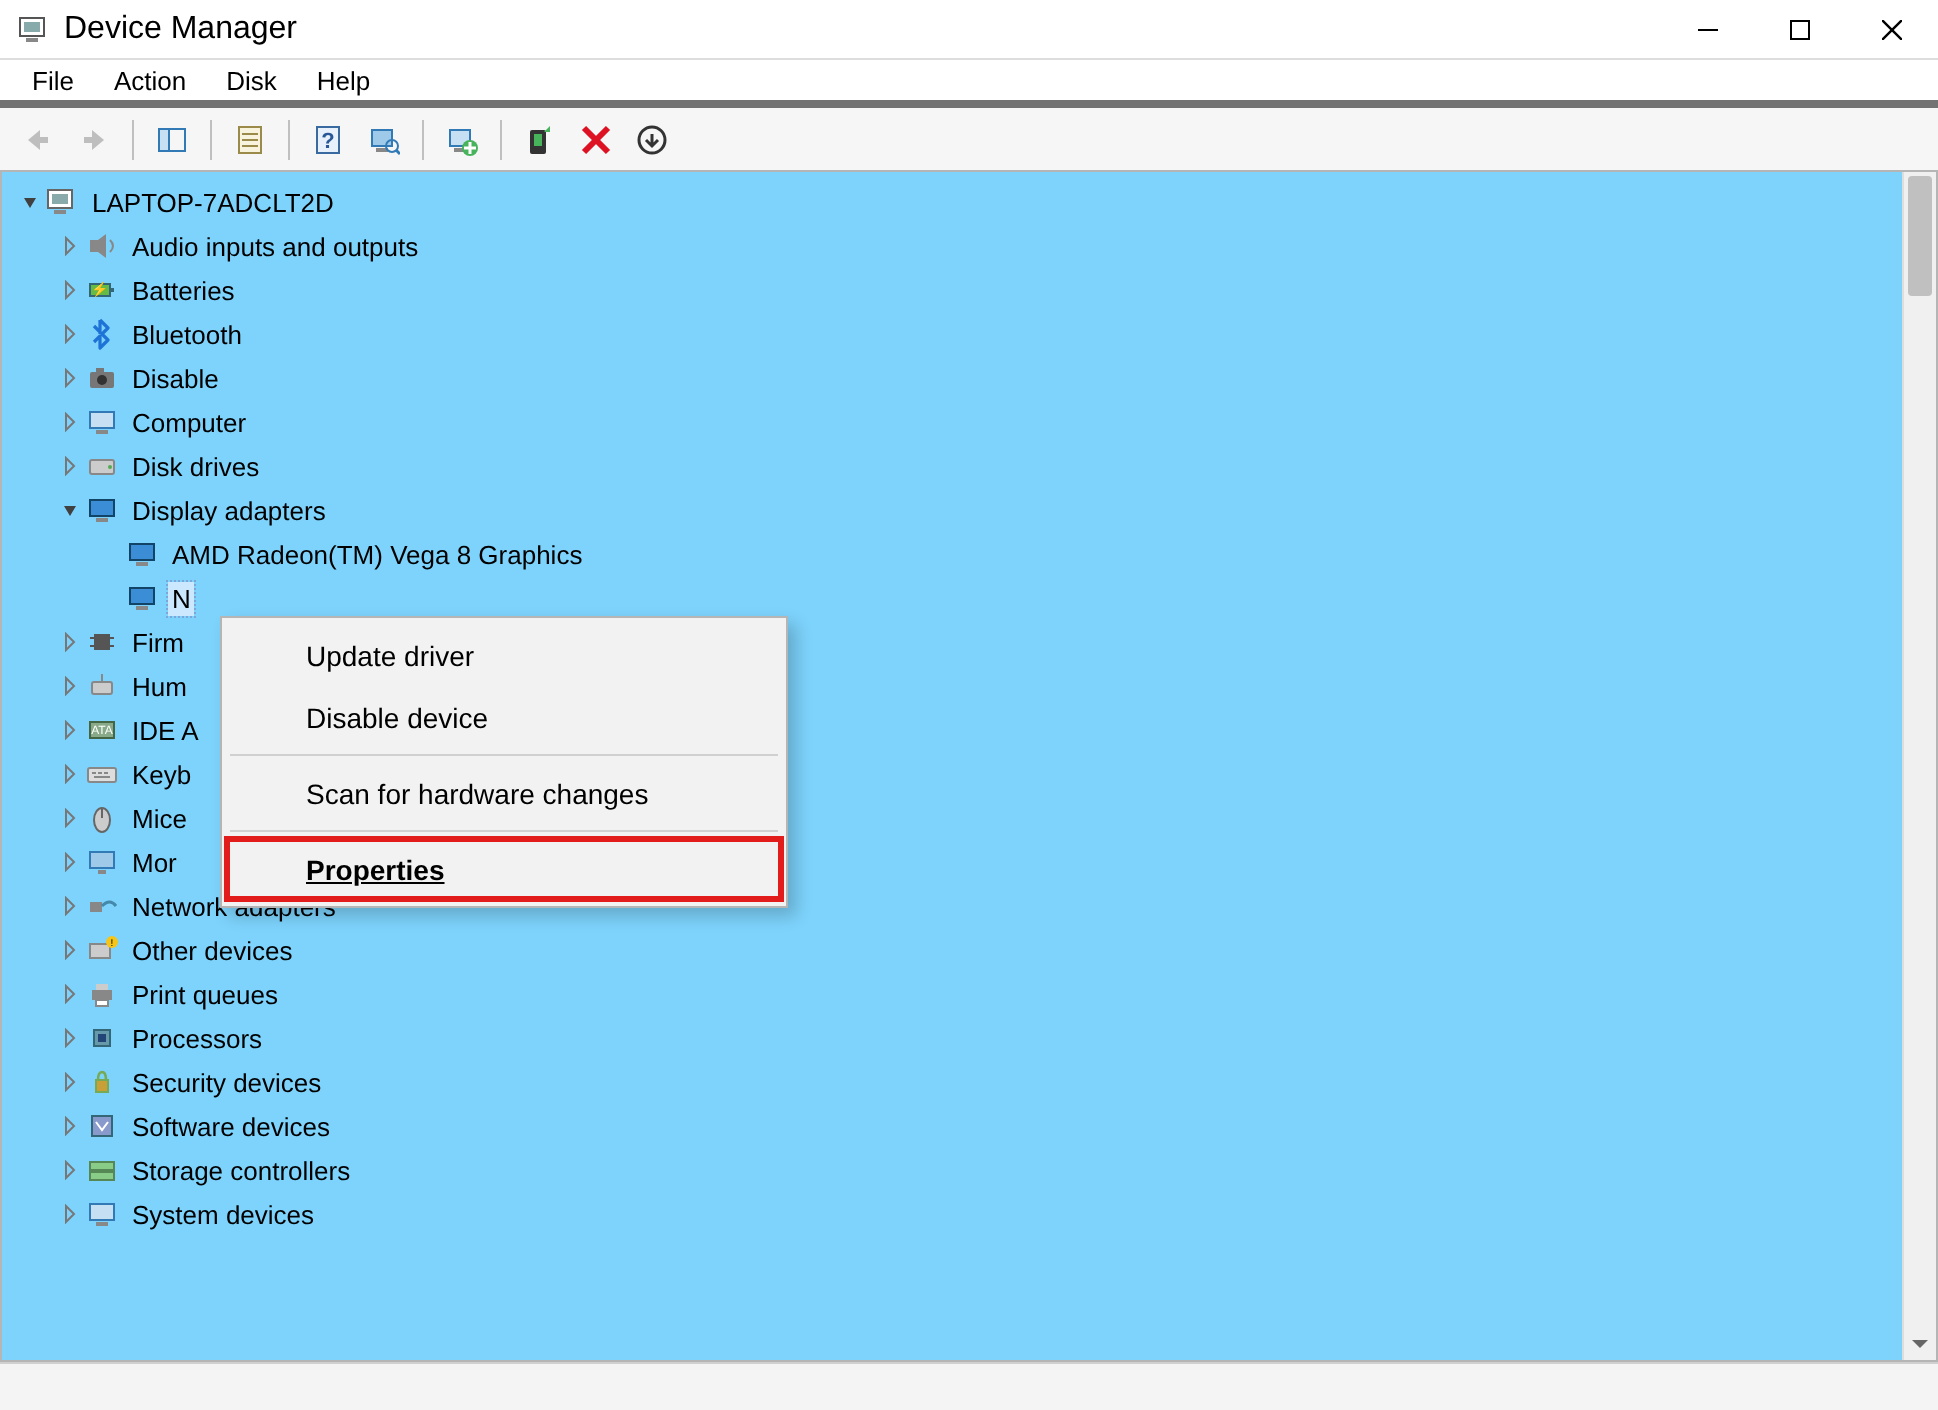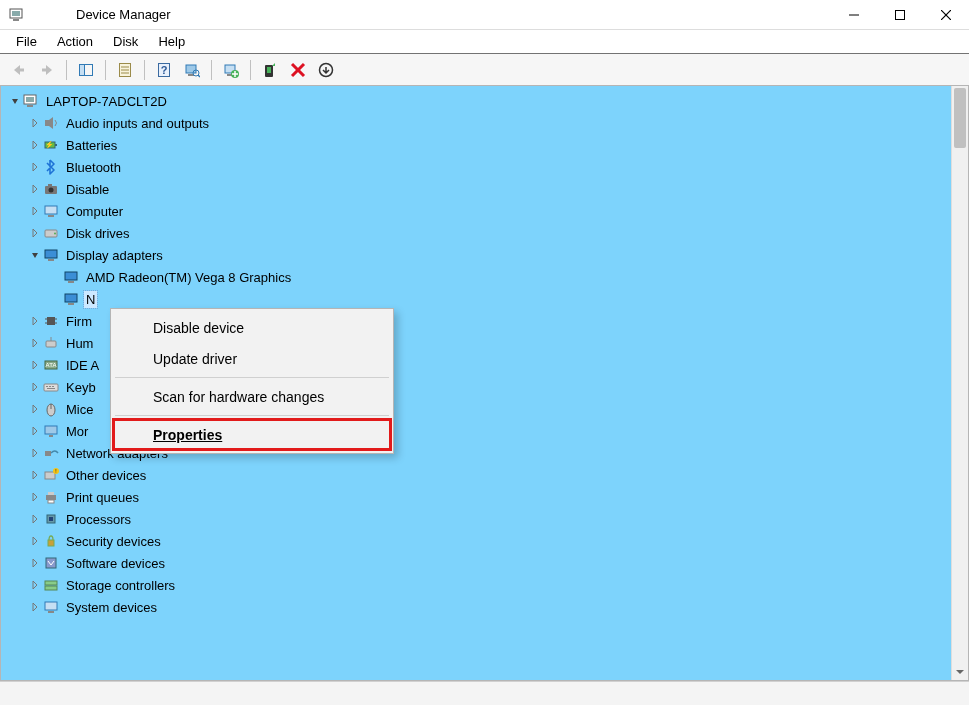--- a/index.html
+++ b/index.html
@@ -2,26 +2,26 @@
 <html><head>
 <meta charset="utf-8">
 <style>
   * { box-sizing: border-box; }
   html, body { margin: 0; padding: 0; font-family: "Segoe UI", Tahoma, sans-serif; font-size: 13px; background: #fff; }
   body { width: 969px; height: 705px; overflow: hidden; }
 
   
   .titlebar { height: 30px; display: flex; align-items: center; padding: 0 0 0 8px; border-bottom: 1px solid #ddd; background: #fff; }
   .titlebar .app-icon { width: 16px; height: 16px; margin-right: 8px; }
-  .titlebar .title-text { flex: 0 0 auto; font-size: 13px; margin-left: 44px; }
+  .titlebar .title-text { flex: 0 0 auto; font-size: 16px; }
   .titlebar .spacer { flex: 1; }
   .win-btn { width: 46px; height: 30px; display: flex; align-items: center; justify-content: center; }
 
   
-  .menubar { height: 24px; display: flex; align-items: center; padding: 0 6px; border-bottom: 1px solid #737373; }
+  .menubar { height: 24px; display: flex; align-items: center; padding: 0 6px; border-bottom: 4px solid #737373; }
   .menubar .menu-item { padding: 2px 10px; font-size: 13px; }
 
   
   .toolbar { height: 32px; display: flex; align-items: center; padding: 0 6px; border-bottom: 1px solid #b5b5b5; gap: 2px; background: #f6f6f6; }
   .tool-btn { width: 26px; height: 24px; display: flex; align-items: center; justify-content: center; border: 1px solid transparent; border-radius: 2px; }
   .tool-sep { width: 1px; height: 20px; background: #c0c0c0; margin: 0 4px; }
 
   
   .content-wrap { position: relative; height: calc(100% - 30px - 24px - 32px - 24px); border: 1px solid #b5b5b5; border-top: none; }
   .tree-scroll { position: absolute; inset: 0 17px 0 0; overflow: hidden; background: #7dd3fc; padding: 4px 0; }
@@ -526,22 +526,22 @@
             <rect x="2" y="3" width="12" height="8" fill="#c6dff3" stroke="#317ab5"></rect>
             <rect x="5" y="12" width="6" height="2" fill="#888"></rect>
           </svg></span>
       <span class="row-label-wrap">
           <span class="row-label">System devices</span>
         </span>
     </div>
     </div>
 
   <div class="context-menu" id="ctx" style="left:109px; top:222px;">
+      <div class="ctx-item">Update driver</div>
       <div class="ctx-item">Disable device</div>
-      <div class="ctx-item">Update driver</div>
       <div class="ctx-sep"></div>
       <div class="ctx-item">Scan for hardware changes</div>
       <div class="ctx-sep"></div>
       <div class="ctx-item bold highlighted">Properties</div>
     </div>
 
   <div class="vscroll">
     <div class="arrow-up">
       <svg width="10" height="10" viewBox="0 0 10 10">
           <path d="M5 3 L9 7 L1 7 Z" fill="#666"></path>

